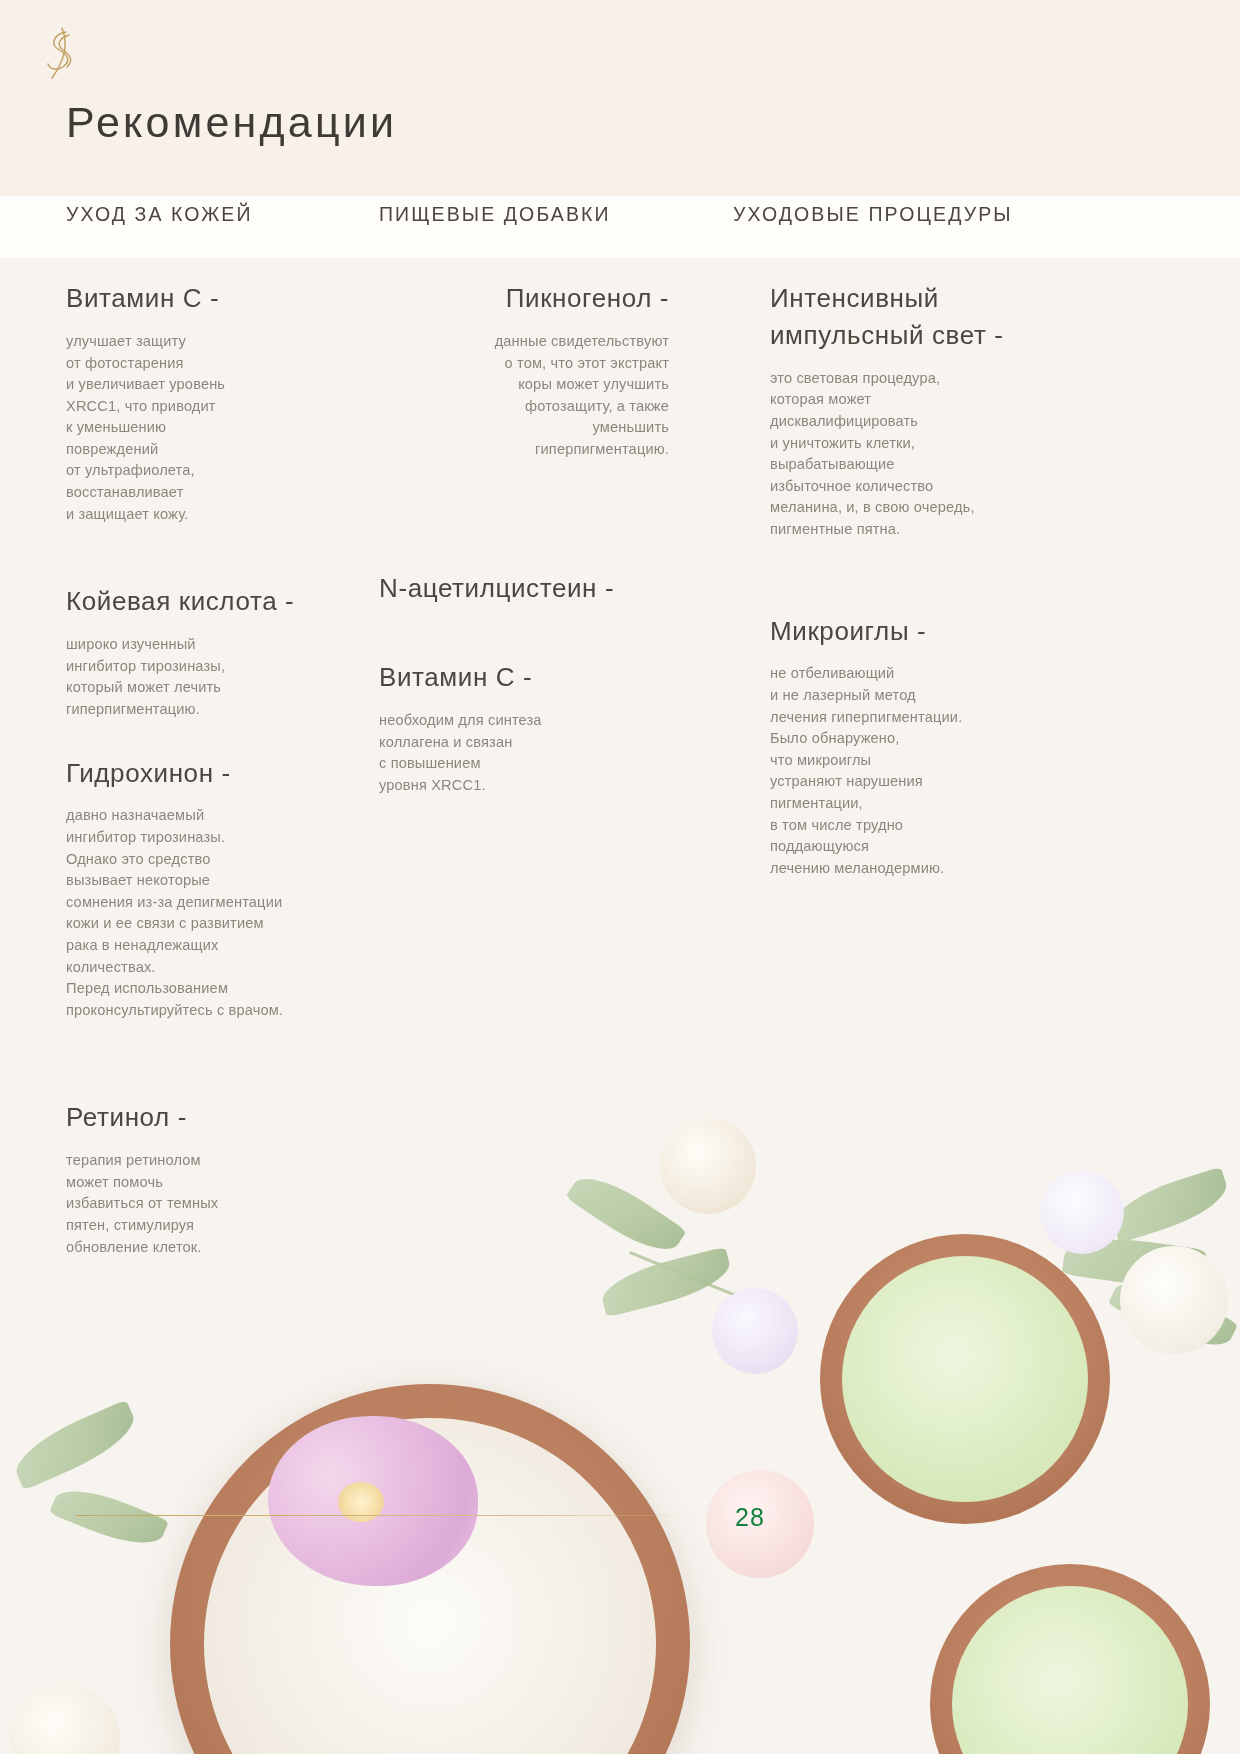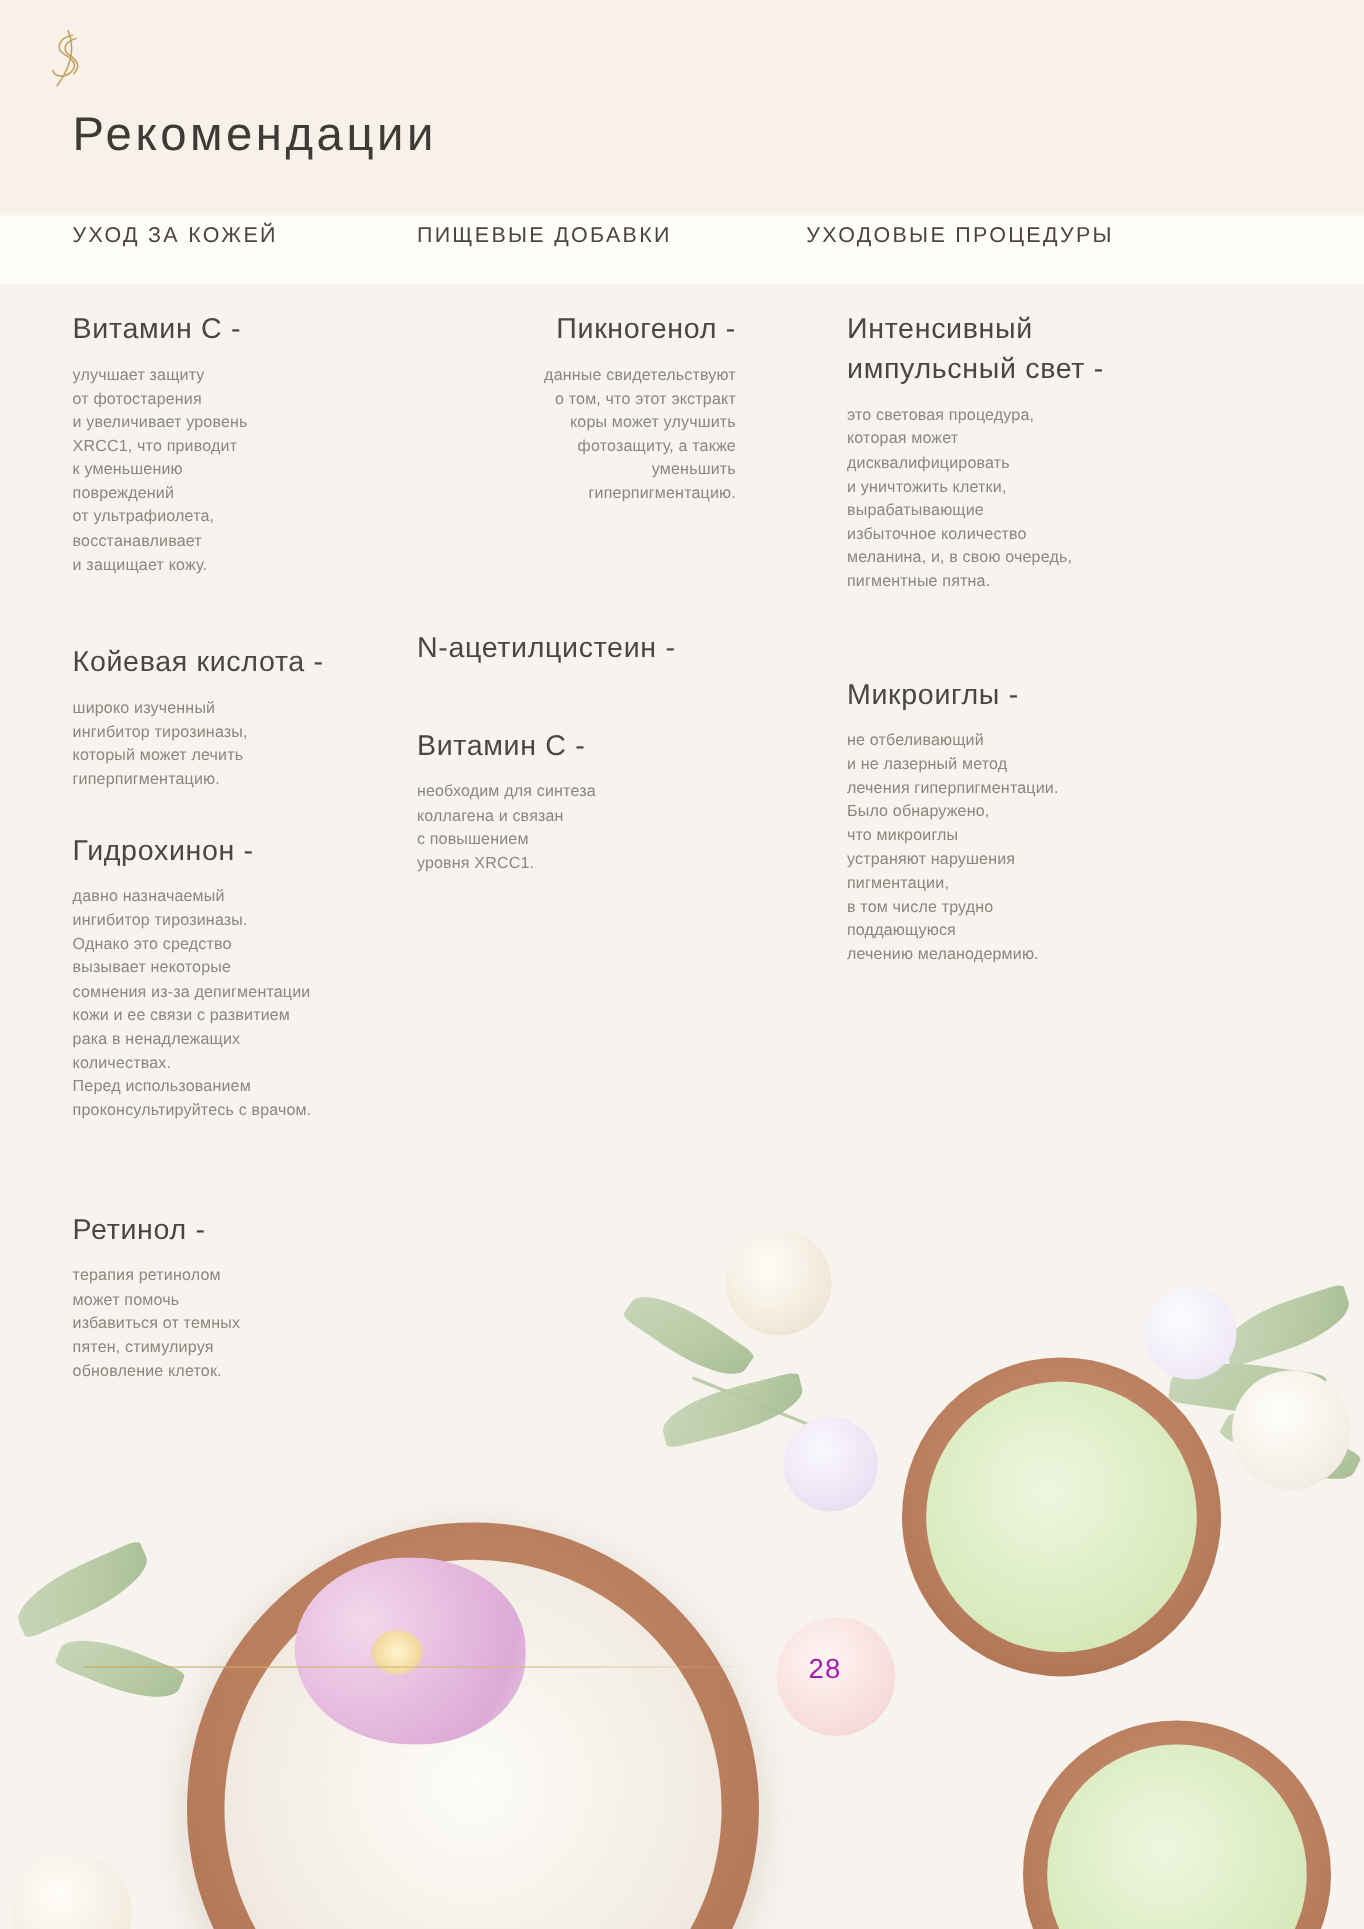--- a/index.html
+++ b/index.html
@@ -237,21 +237,21 @@
     left: 76px; bottom: 238px;
     width: 620px; height: 1px;
     background: linear-gradient(90deg, #c9a45a 0%, #d8bc82 70%, rgba(216,188,130,0) 100%);
   }
   .page-number {
     position: absolute;
     left: 735px; bottom: 222px;
     font-size: 25px;
     font-weight: 300;
     letter-spacing: 1px;
-    color: #a21caf;
+    color: #15803d;
   }
 </style>
 </head>
 <body>
 
 <div class="page">
 
   <div class="header-band"></div>
   <div class="band-white"></div>
   <div class="band-body"></div>

